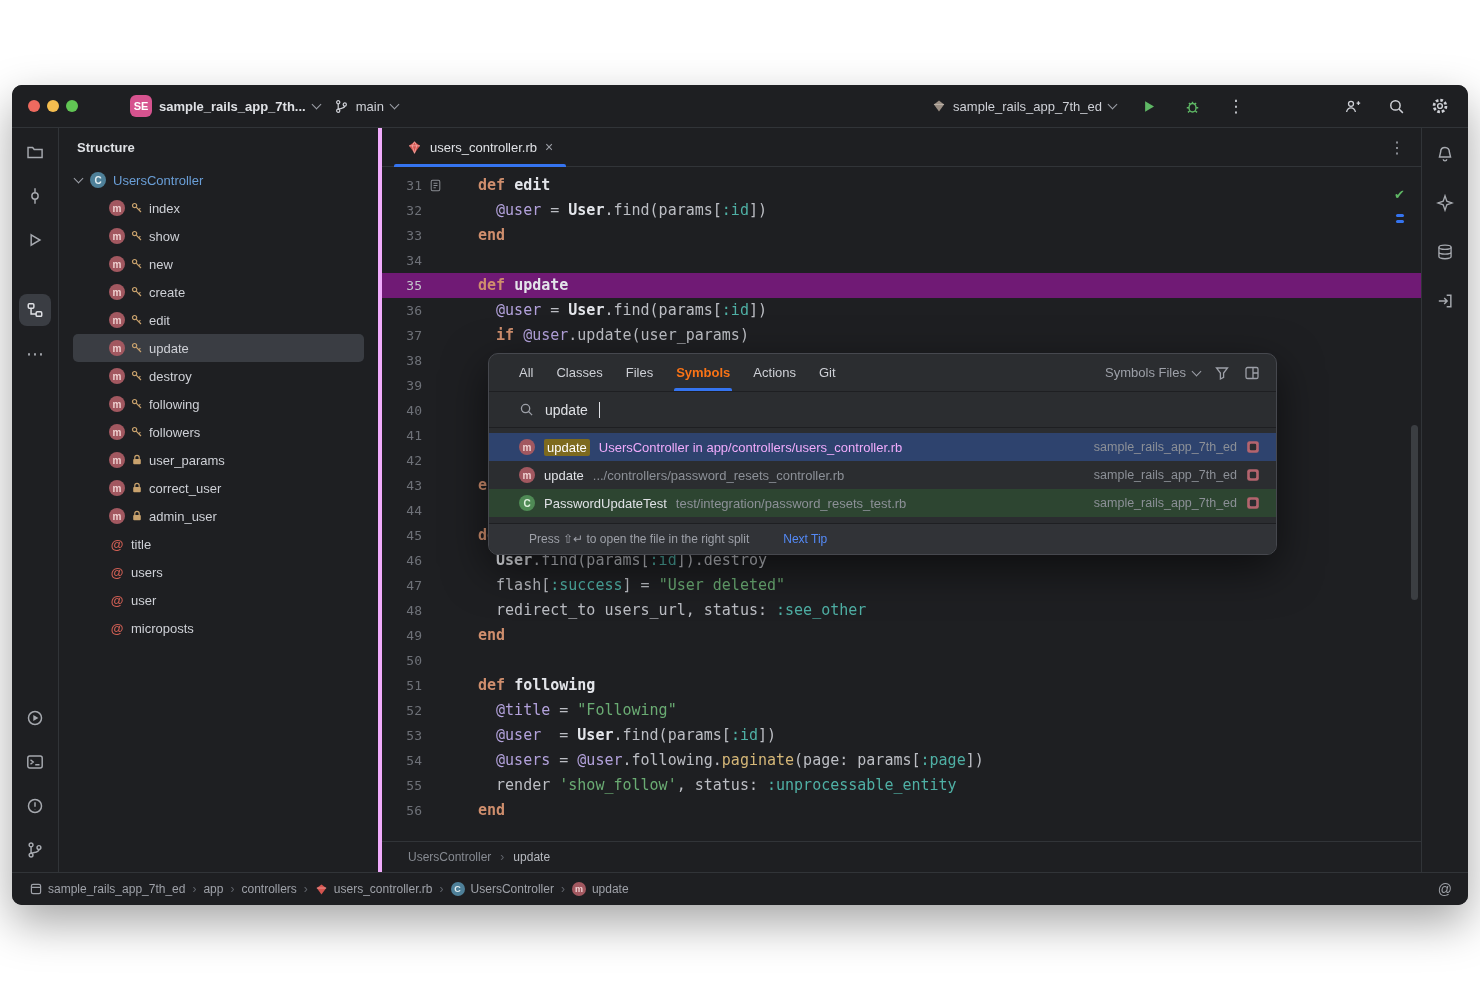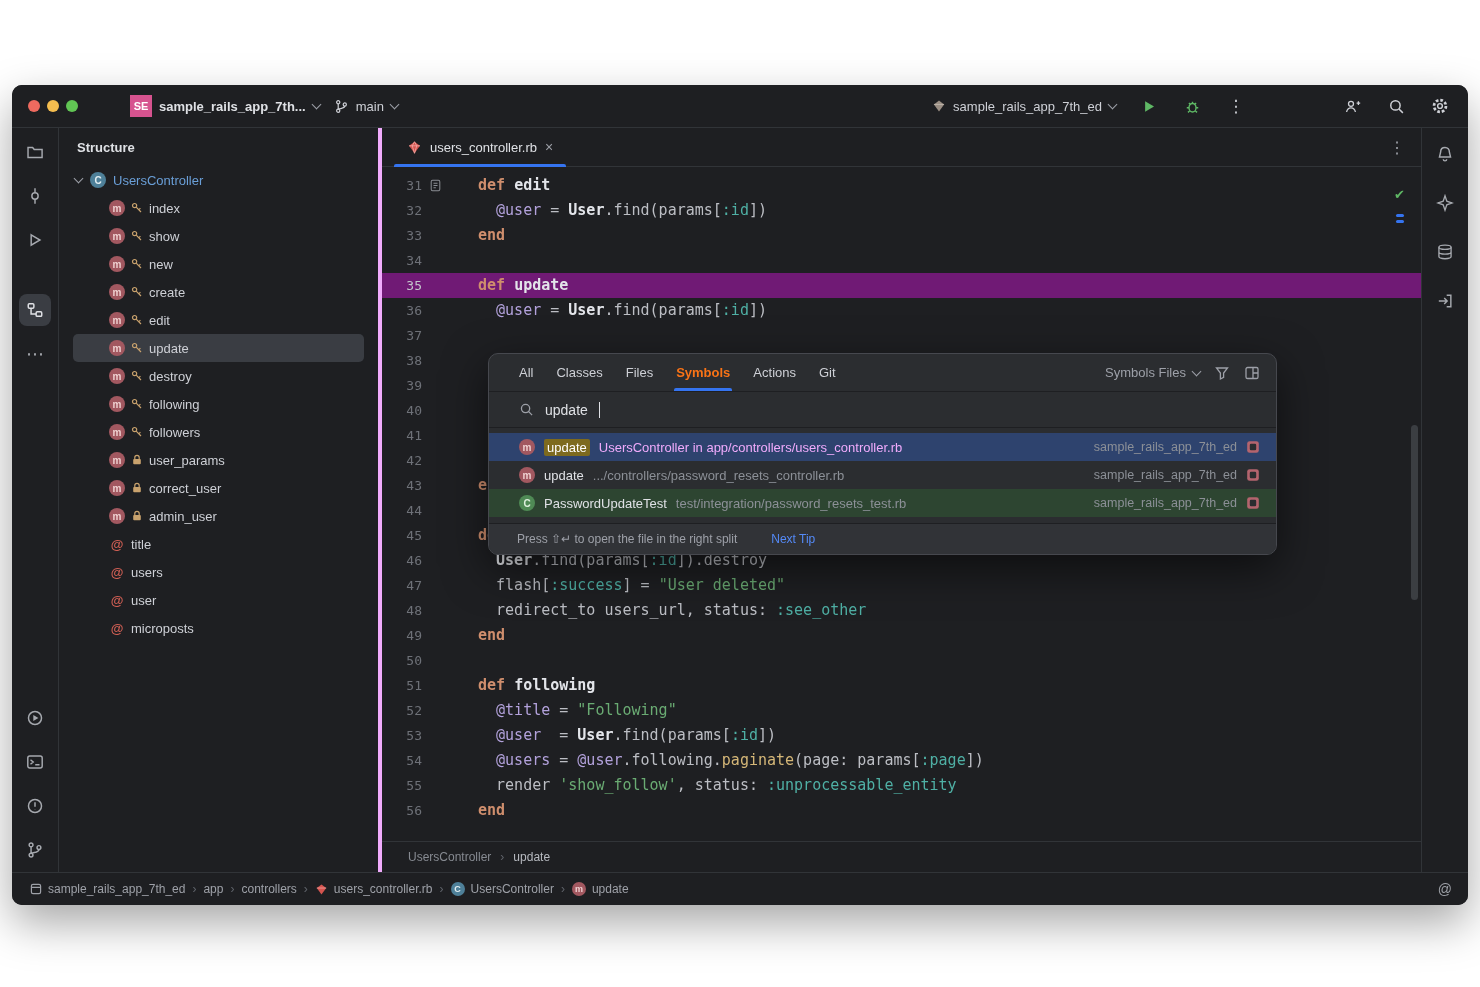--- a/index.html
+++ b/index.html
@@ -7,21 +7,21 @@
   .window{position:absolute;left:12px;top:85px;width:1456px;height:820px;background:#1e1f22;border-radius:10px;overflow:hidden;
           box-shadow:0 18px 45px rgba(0,0,0,.35);color:#bcbec4;}
   
   .titlebar{height:42px;display:flex;align-items:center;padding:0 16px;gap:14px;border-bottom:1px solid #313438;background:#1e1f22;}
   .traffic{display:flex;gap:7px;margin-right:38px;}
   .tl{width:12px;height:12px;border-radius:50%;display:inline-block;}
   .tl.red{background:#ee6a5f;} .tl.yellow{background:#f5bd4f;} .tl.green{background:#61c554;}
   .tb-group{display:flex;align-items:center;gap:7px;cursor:default;}
   .tb-label{font-size:13px;color:#ced0d6;}
   .tb-label.strong{color:#dfe1e5;font-weight:700;}
-  .se-badge{width:22px;height:22px;border-radius:0;background:#d6538f;color:#fff;font-size:11px;font-weight:700;
+  .se-badge{width:22px;height:22px;border-radius:6px;background:#d6538f;color:#fff;font-size:11px;font-weight:700;
             display:flex;align-items:center;justify-content:center;}
   .chev{display:inline-block;width:6px;height:6px;border-right:1.6px solid #9da0a8;border-bottom:1.6px solid #9da0a8;
         transform:rotate(45deg);margin-top:-3px;}
   .tb-right{margin-left:auto;display:flex;align-items:center;gap:20px;}
   .tb-ic{display:flex;align-items:center;justify-content:center;width:24px;height:24px;color:#ced0d6;}
   .kebab{font-size:17px;color:#ced0d6;}
   .tb-spacer{width:52px;}
   
   .middle{position:absolute;top:43px;bottom:33px;left:0;right:0;display:flex;}
   .leftstrip{width:46px;border-right:1px solid #313438;display:flex;flex-direction:column;align-items:center;padding:8px 0 6px;gap:12px;flex:none;}
@@ -93,21 +93,21 @@
   .p-results{padding:5px 0 6px;}
   .p-row{height:28px;display:flex;align-items:center;padding:0 16px 0 30px;gap:9px;font-size:13px;color:#ced0d6;}
   .p-row.selected{background:#2e436e;}
   .p-row.green{background:#2d4531;}
   .p-name{color:#dfe1e5;white-space:nowrap;}
   .p-name.hl{background:#7d6a1e;color:#ffffff;padding:1px 3px;border-radius:2px;}
   .p-ctx{color:#8c9097;white-space:nowrap;overflow:hidden;text-overflow:ellipsis;}
   .p-row.selected .p-ctx{color:#f0abfc;}
   .p-mod{margin-left:auto;color:#8c9097;font-size:12.5px;white-space:nowrap;}
   .ic-mod{display:inline-flex;flex:none;}
-  .p-footer{height:30px;background:#313337;border-top:1px solid #1e1f22;display:flex;align-items:center;padding-left:28px;gap:10px;
+  .p-footer{height:30px;background:#313337;border-top:1px solid #1e1f22;display:flex;align-items:center;padding-left:40px;gap:10px;
             font-size:12px;color:#9da0a8;flex:none;}
   .p-next{color:#548af7;text-decoration:none;margin-left:24px;}
   
   .statusbar{position:absolute;left:0;right:0;bottom:0;height:32px;border-top:1px solid #313438;display:flex;align-items:center;
              padding:0 16px 0 18px;gap:7px;font-size:12px;color:#9ea1a8;background:#1e1f22;}
   .sb-crumb{display:inline-flex;align-items:center;gap:6px;}
   .sb-sep{color:#5f636a;}
   .sb-crumb .ic{width:14px;height:14px;font-size:9px;}
   .sb-right{margin-left:auto;color:#9ea1a8;font-size:14px;}
   svg{display:block;}
@@ -414,21 +414,21 @@
           <div>
               <div class="c-row"><span class="ln">31</span><span class="gslot"><svg viewBox="0 0 12 14" width="11" height="13" fill="none" stroke="#8a8d93" stroke-width="1.1">
                     <rect x="1.3" y="1.3" width="9.4" height="11.4" rx="1.5"></rect>
                     <path d="M3.8 4.5h4.4M3.8 7h4.4M3.8 9.5h2.6"></path>
                   </svg></span><span class="codeline"><span class="tk-kw">def </span><span class="tk-fn">edit</span></span></div>
               <div class="c-row"><span class="ln">32</span><span class="gslot"></span><span class="codeline"><span class="tk-pl">  </span><span class="tk-iv">@user</span><span class="tk-pl"> = </span><span class="tk-cn">User</span><span class="tk-pl">.find(params[</span><span class="tk-sy">:id</span><span class="tk-pl">])</span></span></div>
               <div class="c-row"><span class="ln">33</span><span class="gslot"></span><span class="codeline"><span class="tk-kw">end</span></span></div>
               <div class="c-row"><span class="ln">34</span><span class="gslot"></span><span class="codeline"></span></div>
               <div class="c-row cur"><span class="ln">35</span><span class="gslot"></span><span class="codeline"><span class="tk-kw">def </span><span class="tk-fn">update</span></span></div>
               <div class="c-row"><span class="ln">36</span><span class="gslot"></span><span class="codeline"><span class="tk-pl">  </span><span class="tk-iv">@user</span><span class="tk-pl"> = </span><span class="tk-cn">User</span><span class="tk-pl">.find(params[</span><span class="tk-sy">:id</span><span class="tk-pl">])</span></span></div>
-              <div class="c-row"><span class="ln">37</span><span class="gslot"></span></div>
+              <div class="c-row"><span class="ln">37</span><span class="gslot"></span><span class="codeline"><span class="tk-pl">  </span><span class="tk-kw">if </span><span class="tk-iv">@user</span><span class="tk-pl">.update(user_params)</span></span></div>
               <div class="c-row"><span class="ln">38</span><span class="gslot"></span><span class="codeline"><span class="tk-pl">    flash[</span><span class="tk-sy">:success</span><span class="tk-pl">] = </span><span class="tk-st">"Profile updated"</span></span></div>
               <div class="c-row"><span class="ln">39</span><span class="gslot"></span><span class="codeline"><span class="tk-pl">    redirect_to </span><span class="tk-iv">@user</span></span></div>
               <div class="c-row"><span class="ln">40</span><span class="gslot"></span><span class="codeline"><span class="tk-pl">  </span><span class="tk-kw">else</span></span></div>
               <div class="c-row"><span class="ln">41</span><span class="gslot"></span><span class="codeline"><span class="tk-pl">    render </span><span class="tk-st">'edit'</span><span class="tk-pl">, status: </span><span class="tk-sy">:unprocessable_entity</span></span></div>
               <div class="c-row"><span class="ln">42</span><span class="gslot"></span><span class="codeline"><span class="tk-pl">  </span><span class="tk-kw">end</span></span></div>
               <div class="c-row"><span class="ln">43</span><span class="gslot"></span><span class="codeline"><span class="tk-kw">end</span></span></div>
               <div class="c-row"><span class="ln">44</span><span class="gslot"></span><span class="codeline"></span></div>
               <div class="c-row"><span class="ln">45</span><span class="gslot"></span><span class="codeline"><span class="tk-kw">def </span><span class="tk-fn">destroy</span></span></div>
               <div class="c-row"><span class="ln">46</span><span class="gslot"></span><span class="codeline"><span class="tk-pl">  </span><span class="tk-cn">User</span><span class="tk-pl">.find(params[</span><span class="tk-sy">:id</span><span class="tk-pl">]).destroy</span></span></div>
               <div class="c-row"><span class="ln">47</span><span class="gslot"></span><span class="codeline"><span class="tk-pl">  flash[</span><span class="tk-sy">:success</span><span class="tk-pl">] = </span><span class="tk-st">"User deleted"</span></span></div>

